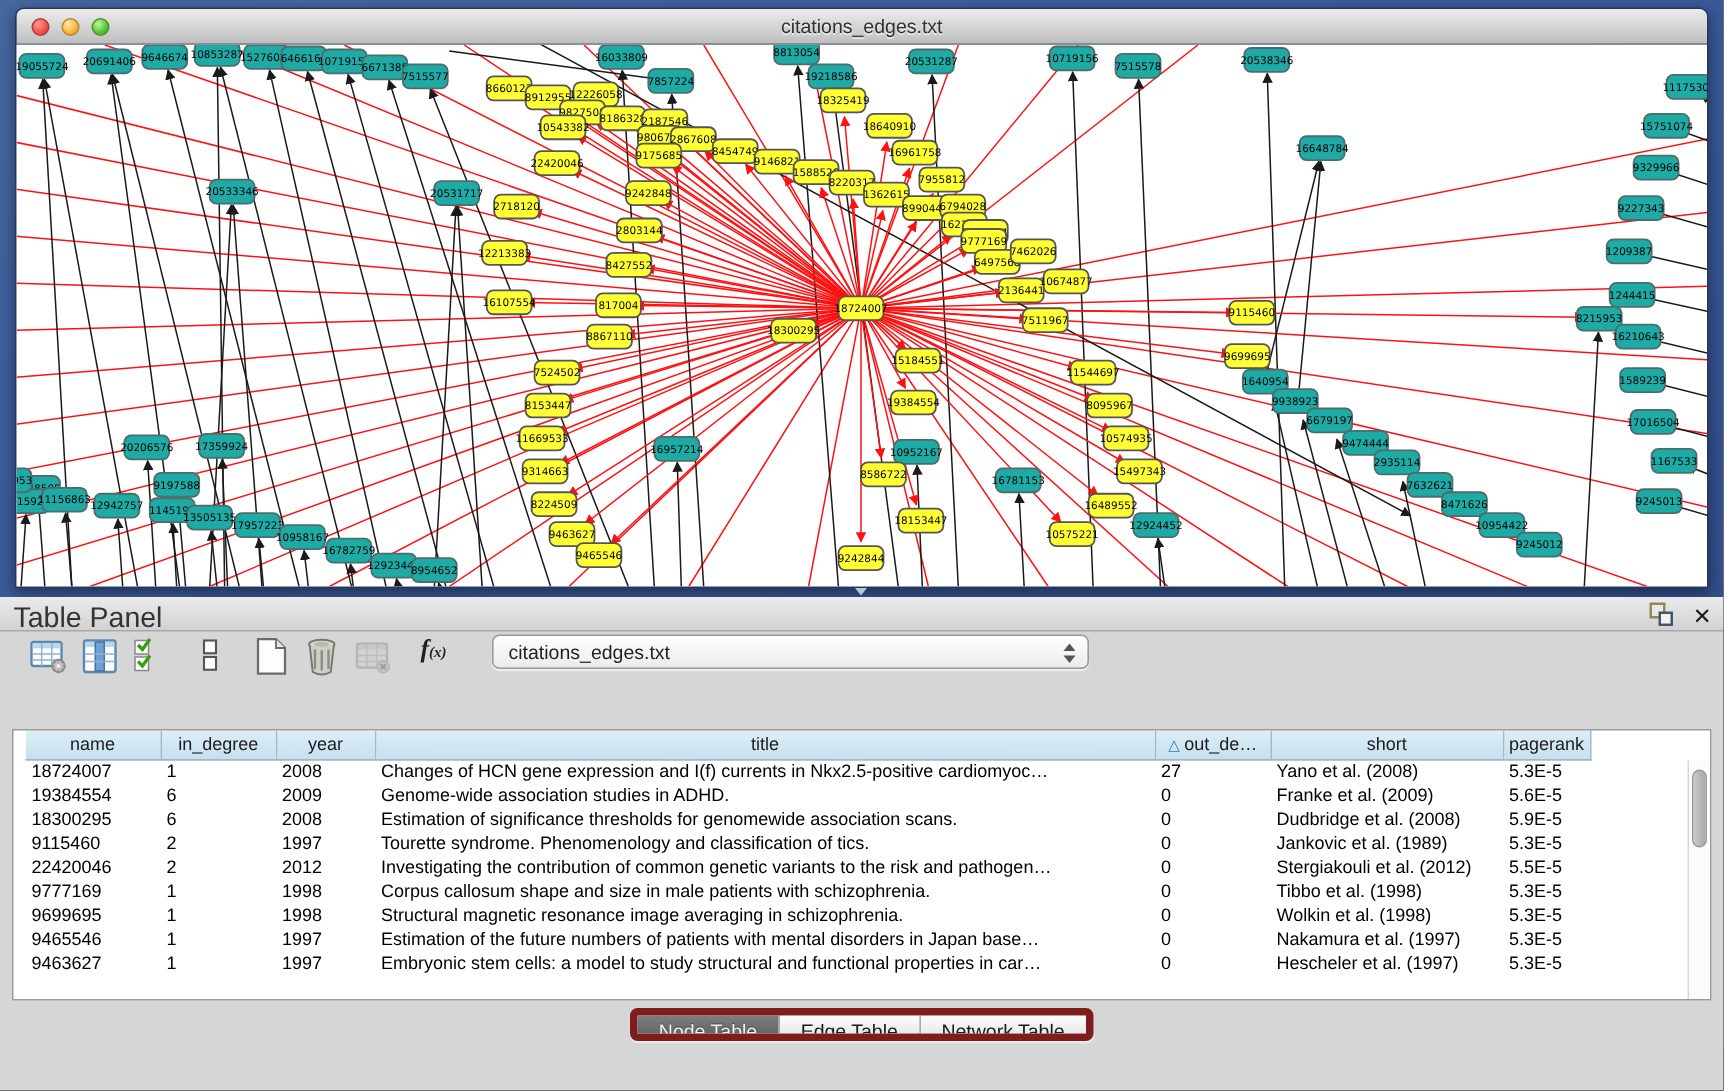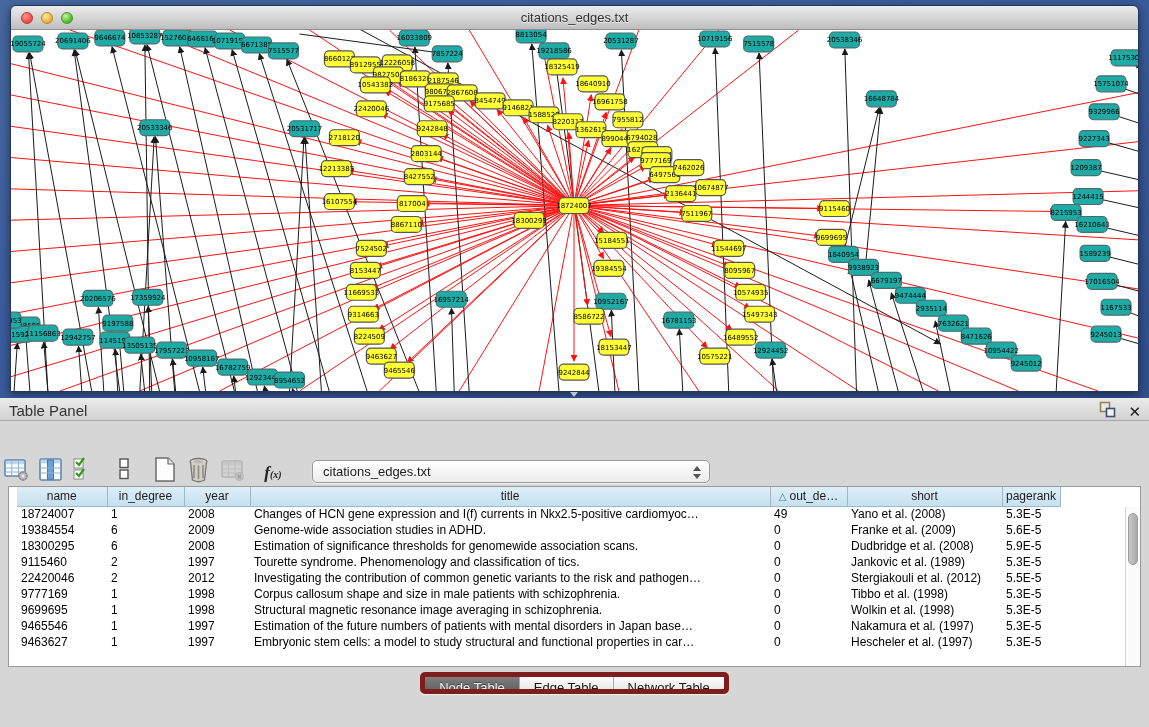--- a/index.html
+++ b/index.html
@@ -25,26 +25,26 @@
   .canvas{position:relative;width:100%;height:361px;background:#fff;overflow:hidden;}
   .canvas svg{display:block;width:100%;height:100%;}
   .splitter-handle{position:absolute;left:568px;top:392px;width:12px;height:5px;}
   .splitter-handle:before{content:"";position:absolute;left:2px;top:0;
     border-left:4px solid transparent;border-right:4px solid transparent;border-top:5px solid #b9c4d8;}
 
   
   .panel{position:absolute;left:0;top:398px;width:1149px;height:302px;background:#d6d6d6;}
   .panel-header{height:23px;background:linear-gradient(#ebebeb,#d2d2d2);
     border-bottom:1px solid #a8a8a8;position:relative;}
-  .panel-title{position:absolute;left:9px;top:4px;font-size:15px;color:#333;text-align:right;}
+  .panel-title{position:absolute;left:9px;top:4px;font-size:19px;color:#333;text-align:right;}
   .panel-hdr-icons{position:absolute;right:8px;top:3px;display:flex;gap:12px;align-items:center;}
   .close-x{font-size:15px;font-weight:bold;color:#1a1a1a;line-height:16px;}
 
-  .toolbar{position:absolute;left:2px;top:25px;right:0;height:60px;
-    display:flex;align-items:flex-end;}
+  .toolbar{position:absolute;left:18px;top:25px;right:0;height:60px;
+    display:flex;align-items:flex-start;}
   .tbtn{width:28px;height:28px;display:flex;align-items:center;justify-content:center;}
   .tb-gap-s{margin-left:6px;} .tb-gap-m{margin-left:12px;}
   .fx-icon{font-family:"Liberation Serif","DejaVu Serif",serif;font-style:italic;font-weight:bold;
     font-size:17px;color:#222;margin-left:10px;width:34px;text-align:center;}
   .fx-icon small{font-size:10px;}
   .table-select{margin-left:22px;width:398px;height:23px;border:1px solid #9a9a9a;border-radius:5px;
     background:linear-gradient(#ffffff,#ececec);position:relative;display:flex;align-items:center;
     padding:0 26px 0 10px;font-size:13px;color:#222;box-shadow:0 1px 1px rgba(255,255,255,.7);}
   .sel-arrows{position:absolute;right:7px;top:4px;width:9px;height:15px;}
   .sel-arrows i{position:absolute;left:0;width:0;height:0;border-left:4.5px solid transparent;border-right:4.5px solid transparent;}
@@ -868,21 +868,21 @@
               <th class="nosep"></th>
             </tr>
           </thead>
         <tbody id="body-rows">
             <tr>
               <td></td>
               <td>18724007</td>
               <td>1</td>
               <td>2008</td>
               <td>Changes of HCN gene expression and I(f) currents in Nkx2.5-positive cardiomyoc…</td>
-              <td>49</td>
+              <td>27</td>
               <td>Yano et al. (2008)</td>
               <td>5.3E-5</td>
               <td></td>
             </tr>
             <tr>
               <td></td>
               <td>19384554</td>
               <td>6</td>
               <td>2009</td>
               <td>Genome-wide association studies in ADHD.</td>

